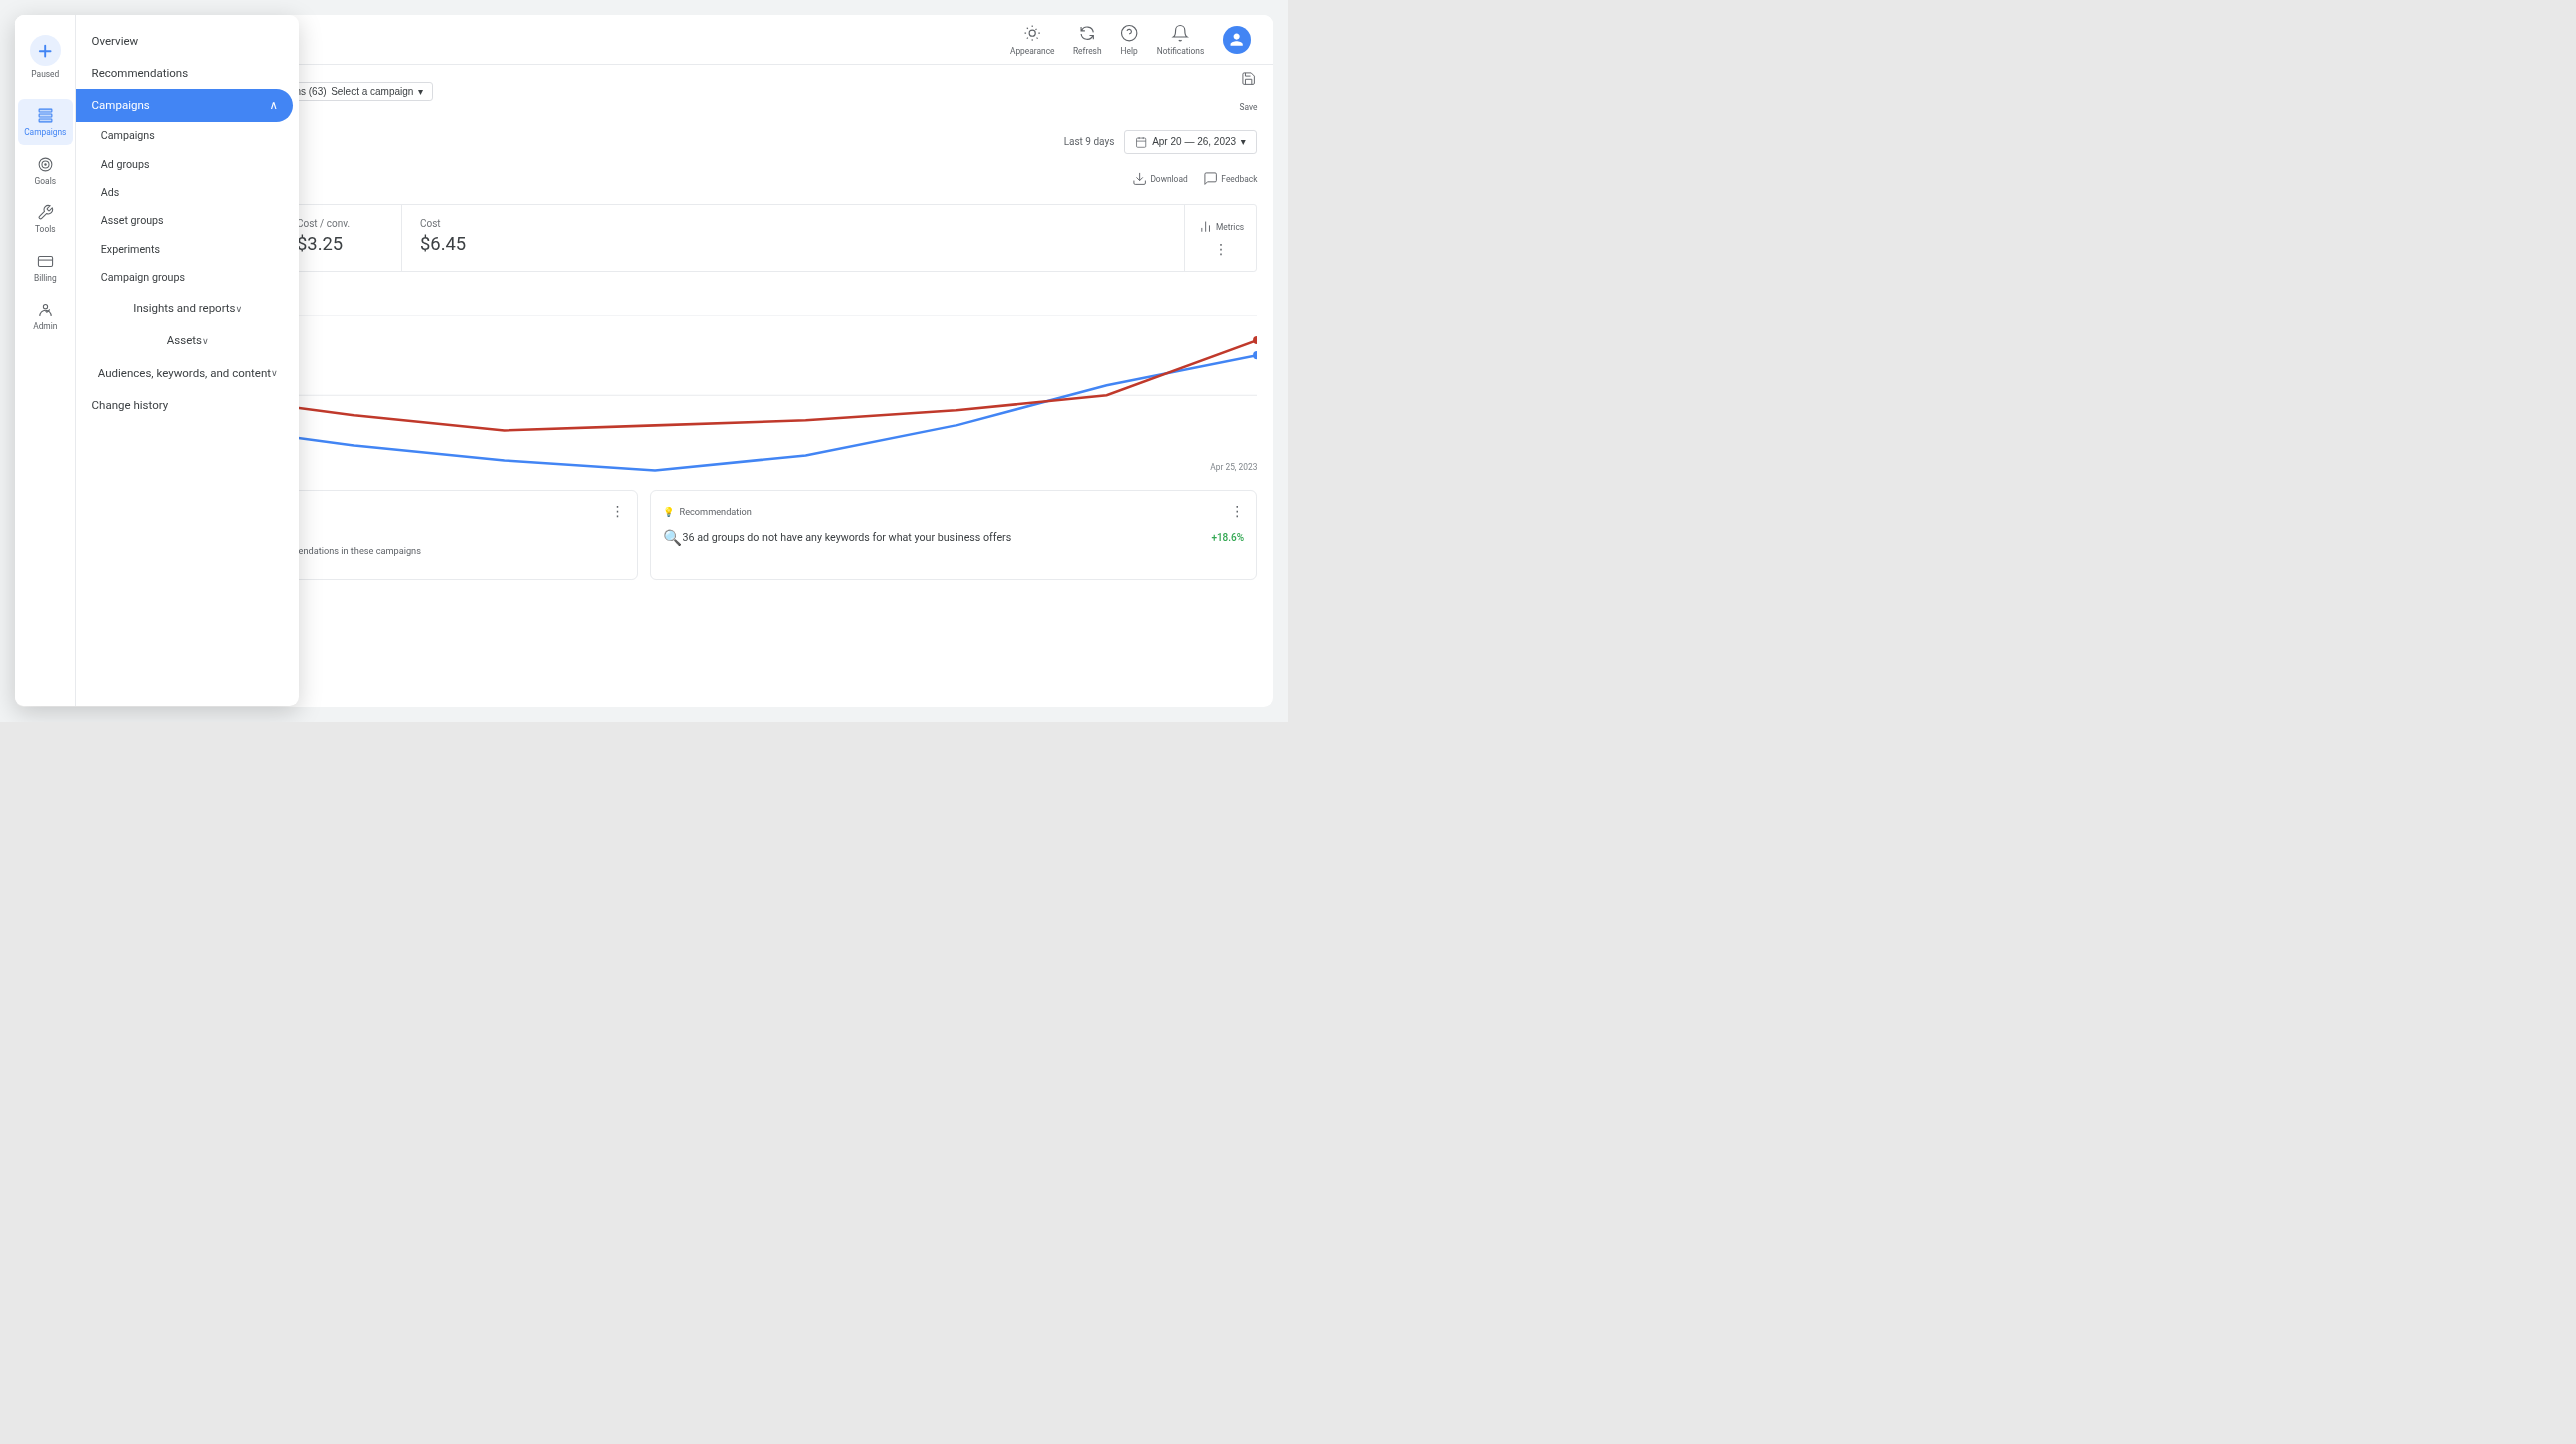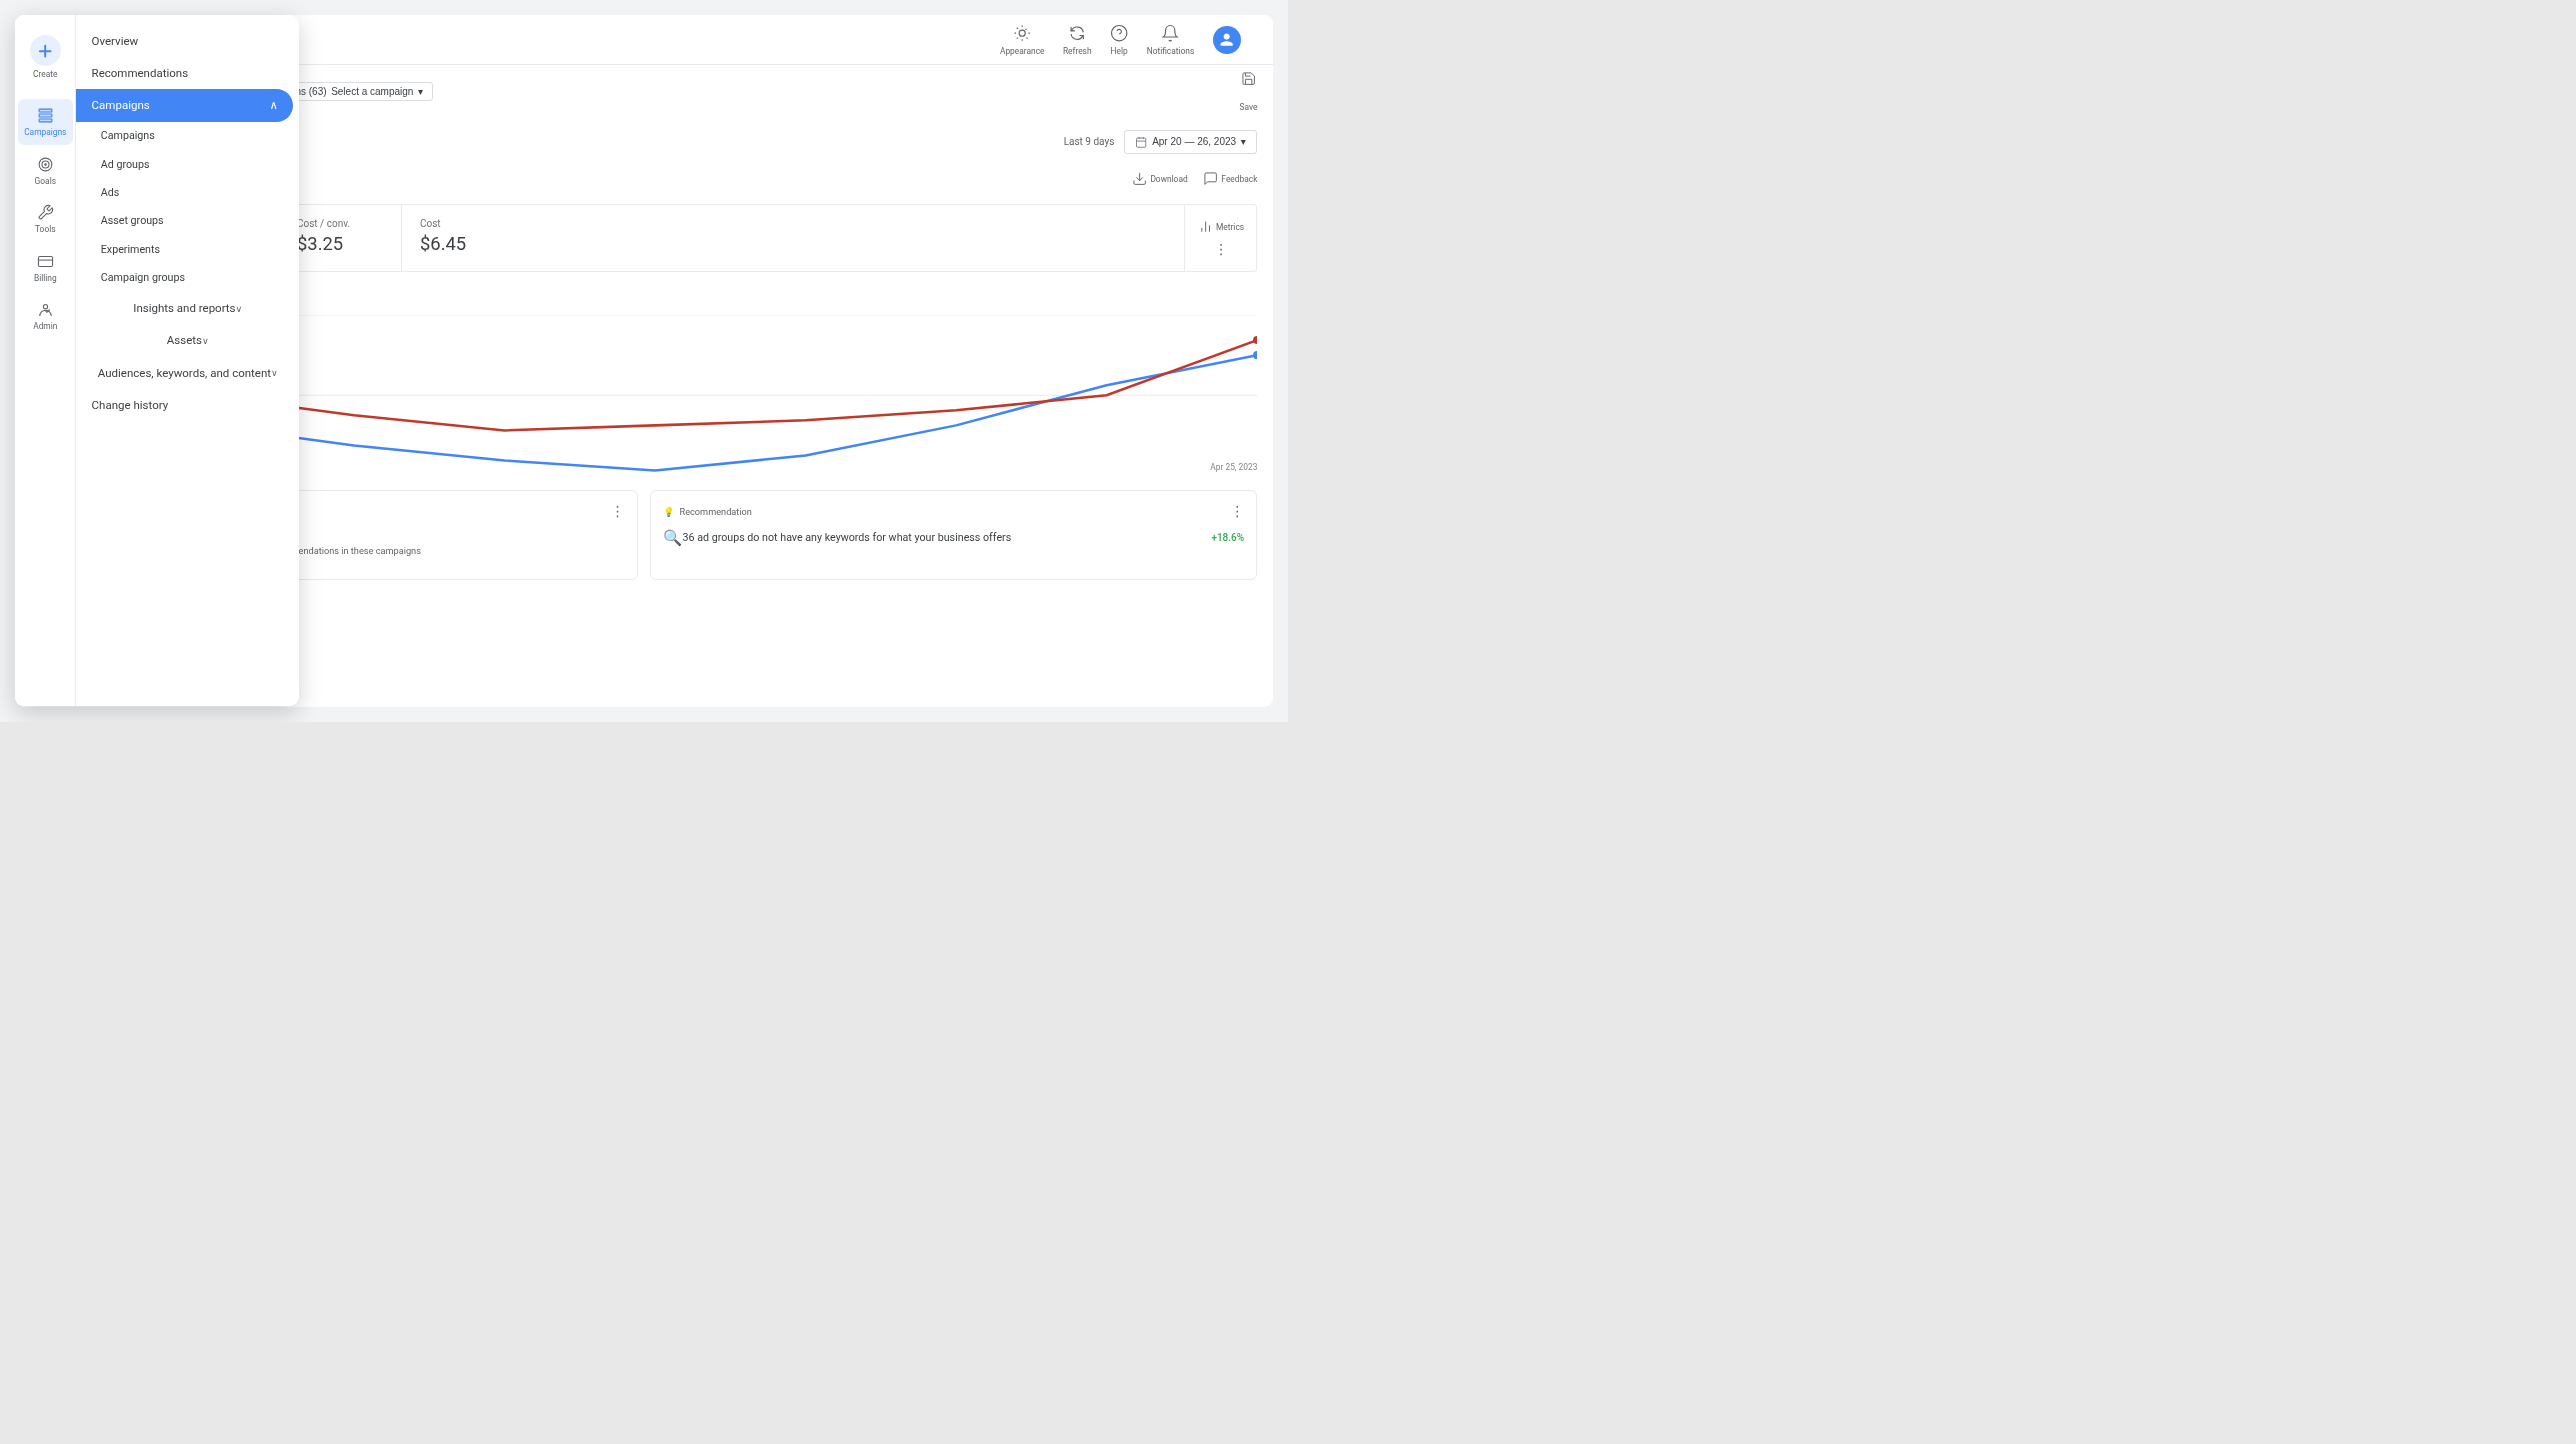--- a/index.html
+++ b/index.html
@@ -27,21 +27,21 @@
       background: #fff;
       border-radius: 9.2px;
       margin: 15.3px;
     }
 
     
     .top-toolbar {
       display: flex;
       align-items: center;
       justify-content: space-between;
-      padding: 0 32px;
+      padding: 0 22px;
       height: 49px;
       background: #fff;
       border-radius: 9.2px 9.2px 0 0;
     }
 
     .toolbar-left {
       display: flex;
       align-items: center;
       gap: 6.1px;
     }
@@ -758,21 +758,21 @@
 
     <div class="icon-rail">
 
       <div class="rail-create">
         <div class="create-plus">
           <svg width="18.4" height="18.4" viewBox="0 0 24 24" fill="none">
             <line x1="12" y1="5" x2="12" y2="19" stroke="#4285f4" stroke-width="2.5" stroke-linecap="round"></line>
             <line x1="5" y1="12" x2="19" y2="12" stroke="#4285f4" stroke-width="2.5" stroke-linecap="round"></line>
           </svg>
         </div>
-        <span class="rail-item-label">Create</span>
+        <span class="rail-item-label">Paused</span>
       </div>
 
       <div class="rail-item active">
         <svg width="17" height="17" viewBox="0 0 24 24" fill="none" stroke="#4285f4" stroke-width="1.5">
           <path d="M3 3h18v4H3zM3 10h18v4H3zM3 17h18v4H3z" fill="#4285f4" opacity="0.2"></path>
           <rect x="3" y="3" width="18" height="4" rx="1"></rect>
           <rect x="3" y="10" width="18" height="4" rx="1"></rect>
           <rect x="3" y="17" width="18" height="4" rx="1"></rect>
         </svg>
         <span class="rail-item-label" style="color:#4285f4;">Campaigns</span>

